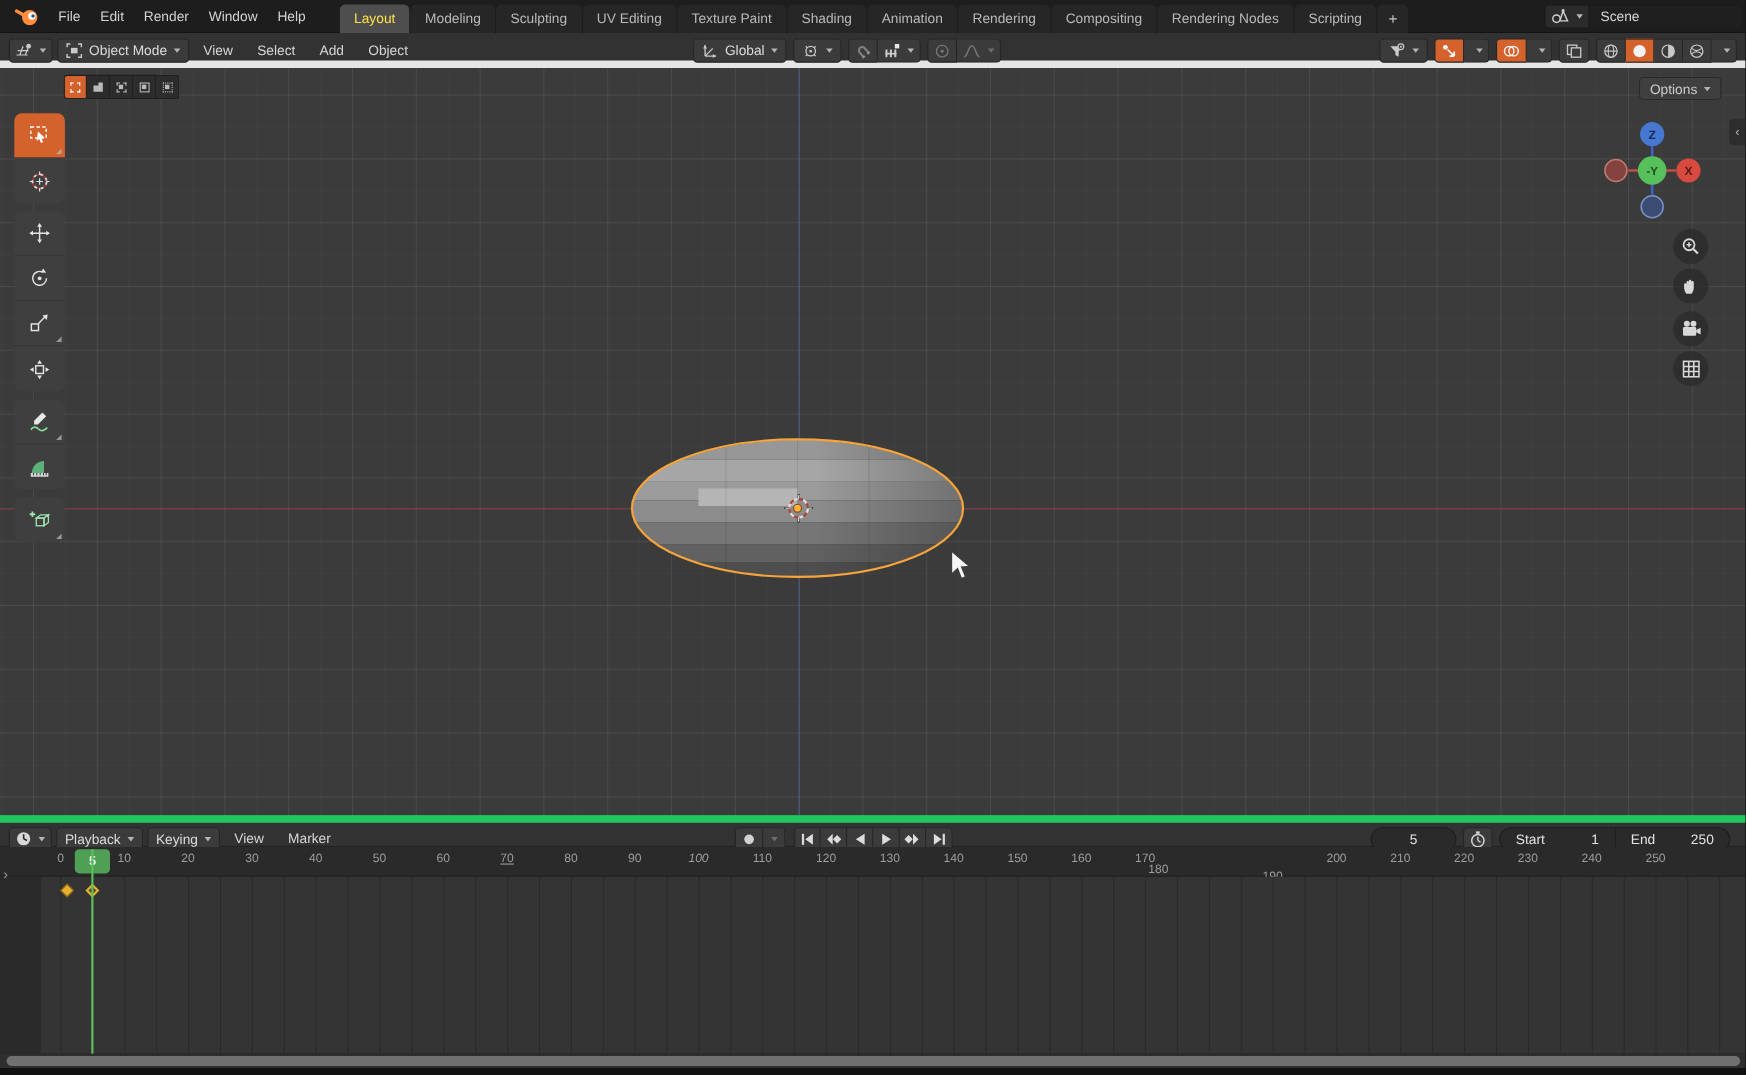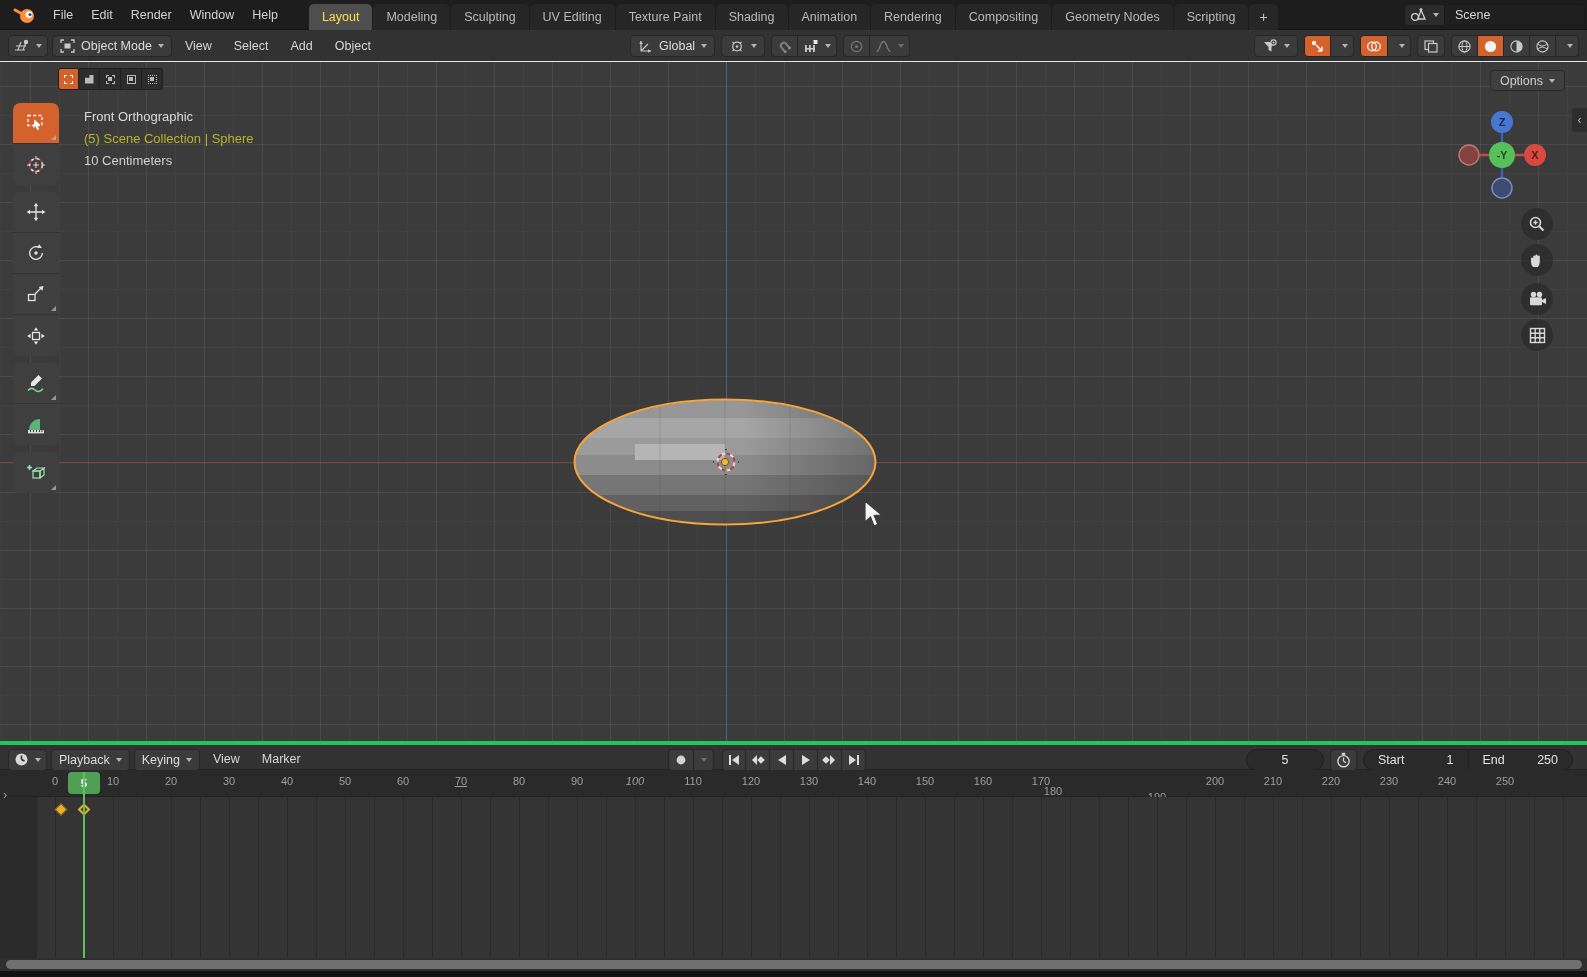--- a/index.html
+++ b/index.html
@@ -28,21 +28,21 @@
   .wbtn{display:flex;align-items:center;height:22px;background:#3b3b3b;border:1px solid #262626;
         border-radius:4px;padding:0 7px;color:#dcdcdc;}
   .grp{display:flex;align-items:center;height:22px;}
   .grp .seg{display:flex;align-items:center;justify-content:center;height:22px;background:#3b3b3b;
             border:1px solid #262626;border-left:none;padding:0 5px;}
   .grp .seg:first-child{border-left:1px solid #262626;border-radius:4px 0 0 4px;}
   .grp .seg:last-child{border-radius:0 4px 4px 0;}
   .grp .seg.on{background:#d4622c;}
   
   .vheader{position:absolute;left:0;top:30px;width:100%;height:32px;background:#323232;
-           border-bottom:1px solid #e5e5e5;}
+           border-bottom:7px solid #e5e5e5;}
   .vh-left{position:absolute;left:8px;top:0;height:32px;display:flex;align-items:center;gap:4px;}
   .vh-center{position:absolute;left:630px;top:0;height:32px;display:flex;align-items:center;gap:6px;}
   .vh-right{position:absolute;right:8px;top:0;height:32px;display:flex;align-items:center;gap:6px;}
   .hmenu{padding:0 9px;color:#d6d6d6;line-height:32px;}
   
   .viewport{position:absolute;left:0;top:62px;width:1587px;height:679px;background:#3b3b3b;overflow:hidden;
     background-image:
       linear-gradient(90deg,rgba(255,255,255,0.05) 1px,transparent 1px),
       linear-gradient(rgba(255,255,255,0.05) 1px,transparent 1px),
       linear-gradient(90deg,rgba(255,255,255,0.025) 1px,transparent 1px),
@@ -77,21 +77,21 @@
           border-left:5px solid transparent;border-bottom:5px solid #bdbdbd;opacity:.7;}
   
   .navgizmo{position:absolute;left:1447px;top:38px;}
   .navbtn{position:absolute;left:1521px;width:32px;height:32px;border-radius:16px;
           background:rgba(43,43,43,0.75);display:flex;align-items:center;justify-content:center;}
   .side-toggle{position:absolute;right:0;top:46px;width:15px;height:24px;background:#2d2d2d;
                border-radius:4px 0 0 4px;color:#b5b5b5;display:flex;align-items:center;justify-content:center;
                font-size:12px;}
   
   .theader{position:absolute;left:0;top:741px;width:100%;height:29px;background:#323232;
-           border-top:4px solid #22c55e;border-bottom:1px solid #232323;}
+           border-top:7px solid #22c55e;border-bottom:1px solid #232323;}
   .th-left{position:absolute;left:8px;top:0;height:29px;display:flex;align-items:center;gap:4px;}
   .th-center{position:absolute;left:668px;top:0;height:29px;display:flex;align-items:center;}
   .th-right{position:absolute;right:14px;top:0;height:29px;display:flex;align-items:center;gap:6px;}
   .tbtn{width:24px;height:22px;background:#3b3b3b;border:1px solid #262626;border-left:none;
         display:flex;align-items:center;justify-content:center;}
   .tbtn:first-child{border-left:1px solid #262626;border-radius:4px 0 0 4px;}
   .tbtn:last-child{border-radius:0 4px 4px 0;}
   .pill{height:22px;background:#2a2a2a;border:1px solid #1e1e1e;border-radius:11px;
         display:flex;align-items:center;color:#e2e2e2;}
   .ruler{position:absolute;left:0;top:770px;width:100%;height:27px;background:#2a2a2a;
@@ -135,21 +135,21 @@
     <div class="tabs">
       <div class="tab active">Layout</div>
       <div class="tab">Modeling</div>
       <div class="tab">Sculpting</div>
       <div class="tab">UV Editing</div>
       <div class="tab">Texture Paint</div>
       <div class="tab">Shading</div>
       <div class="tab">Animation</div>
       <div class="tab">Rendering</div>
       <div class="tab">Compositing</div>
-      <div class="tab">Geometry Nodes</div>
+      <div class="tab">Rendering Nodes</div>
       <div class="tab">Scripting</div>
       <div class="tab add">+</div>
     </div>
     <div class="scene-widget">
       <div class="scene-icon-btn">
         <svg width="17" height="15" viewBox="0 0 17 15">
           <circle cx="5" cy="10" r="3.4" fill="none" stroke="#cfcfcf" stroke-width="1.3"></circle>
           <path d="M11,3 L15,12 L8,12 Z" fill="none" stroke="#cfcfcf" stroke-width="1.3"></path>
           <circle cx="11" cy="2.6" r="1.4" fill="#cfcfcf"></circle>
         </svg>
@@ -329,25 +329,20 @@
             <div style="width:3.6px;height:3.6px;background:#b9b9b9"></div>
           </div>
         </div>
     </div>
 
     <div class="options-btn">
       <span>Options</span>
       <span class="chev"></span>
     </div>
 
-    <div class="vp-text">
-      <div class="l1">Front Orthographic</div>
-      <div class="l2">(5) Scene Collection | Sphere</div>
-      <div class="l3">10 Centimeters</div>
-    </div>
 
     <div class="toolbar">
       <div class="tool g-start active">
         <svg width="22" height="20" viewBox="0 0 22 20">
           <rect x="3" y="2.5" width="14" height="10" fill="none" stroke="#ffffff" stroke-width="1.3" stroke-dasharray="3 2.2"></rect>
           <path d="M9.5,6.5 L15.5,12 L12.4,12.4 L14.2,16.2 L12.3,17 L10.6,13.3 L8.3,15.2 Z" fill="#ffffff"></path>
         </svg>
         <span class="subtri"></span>
       </div>
       <div class="tool g-end">

